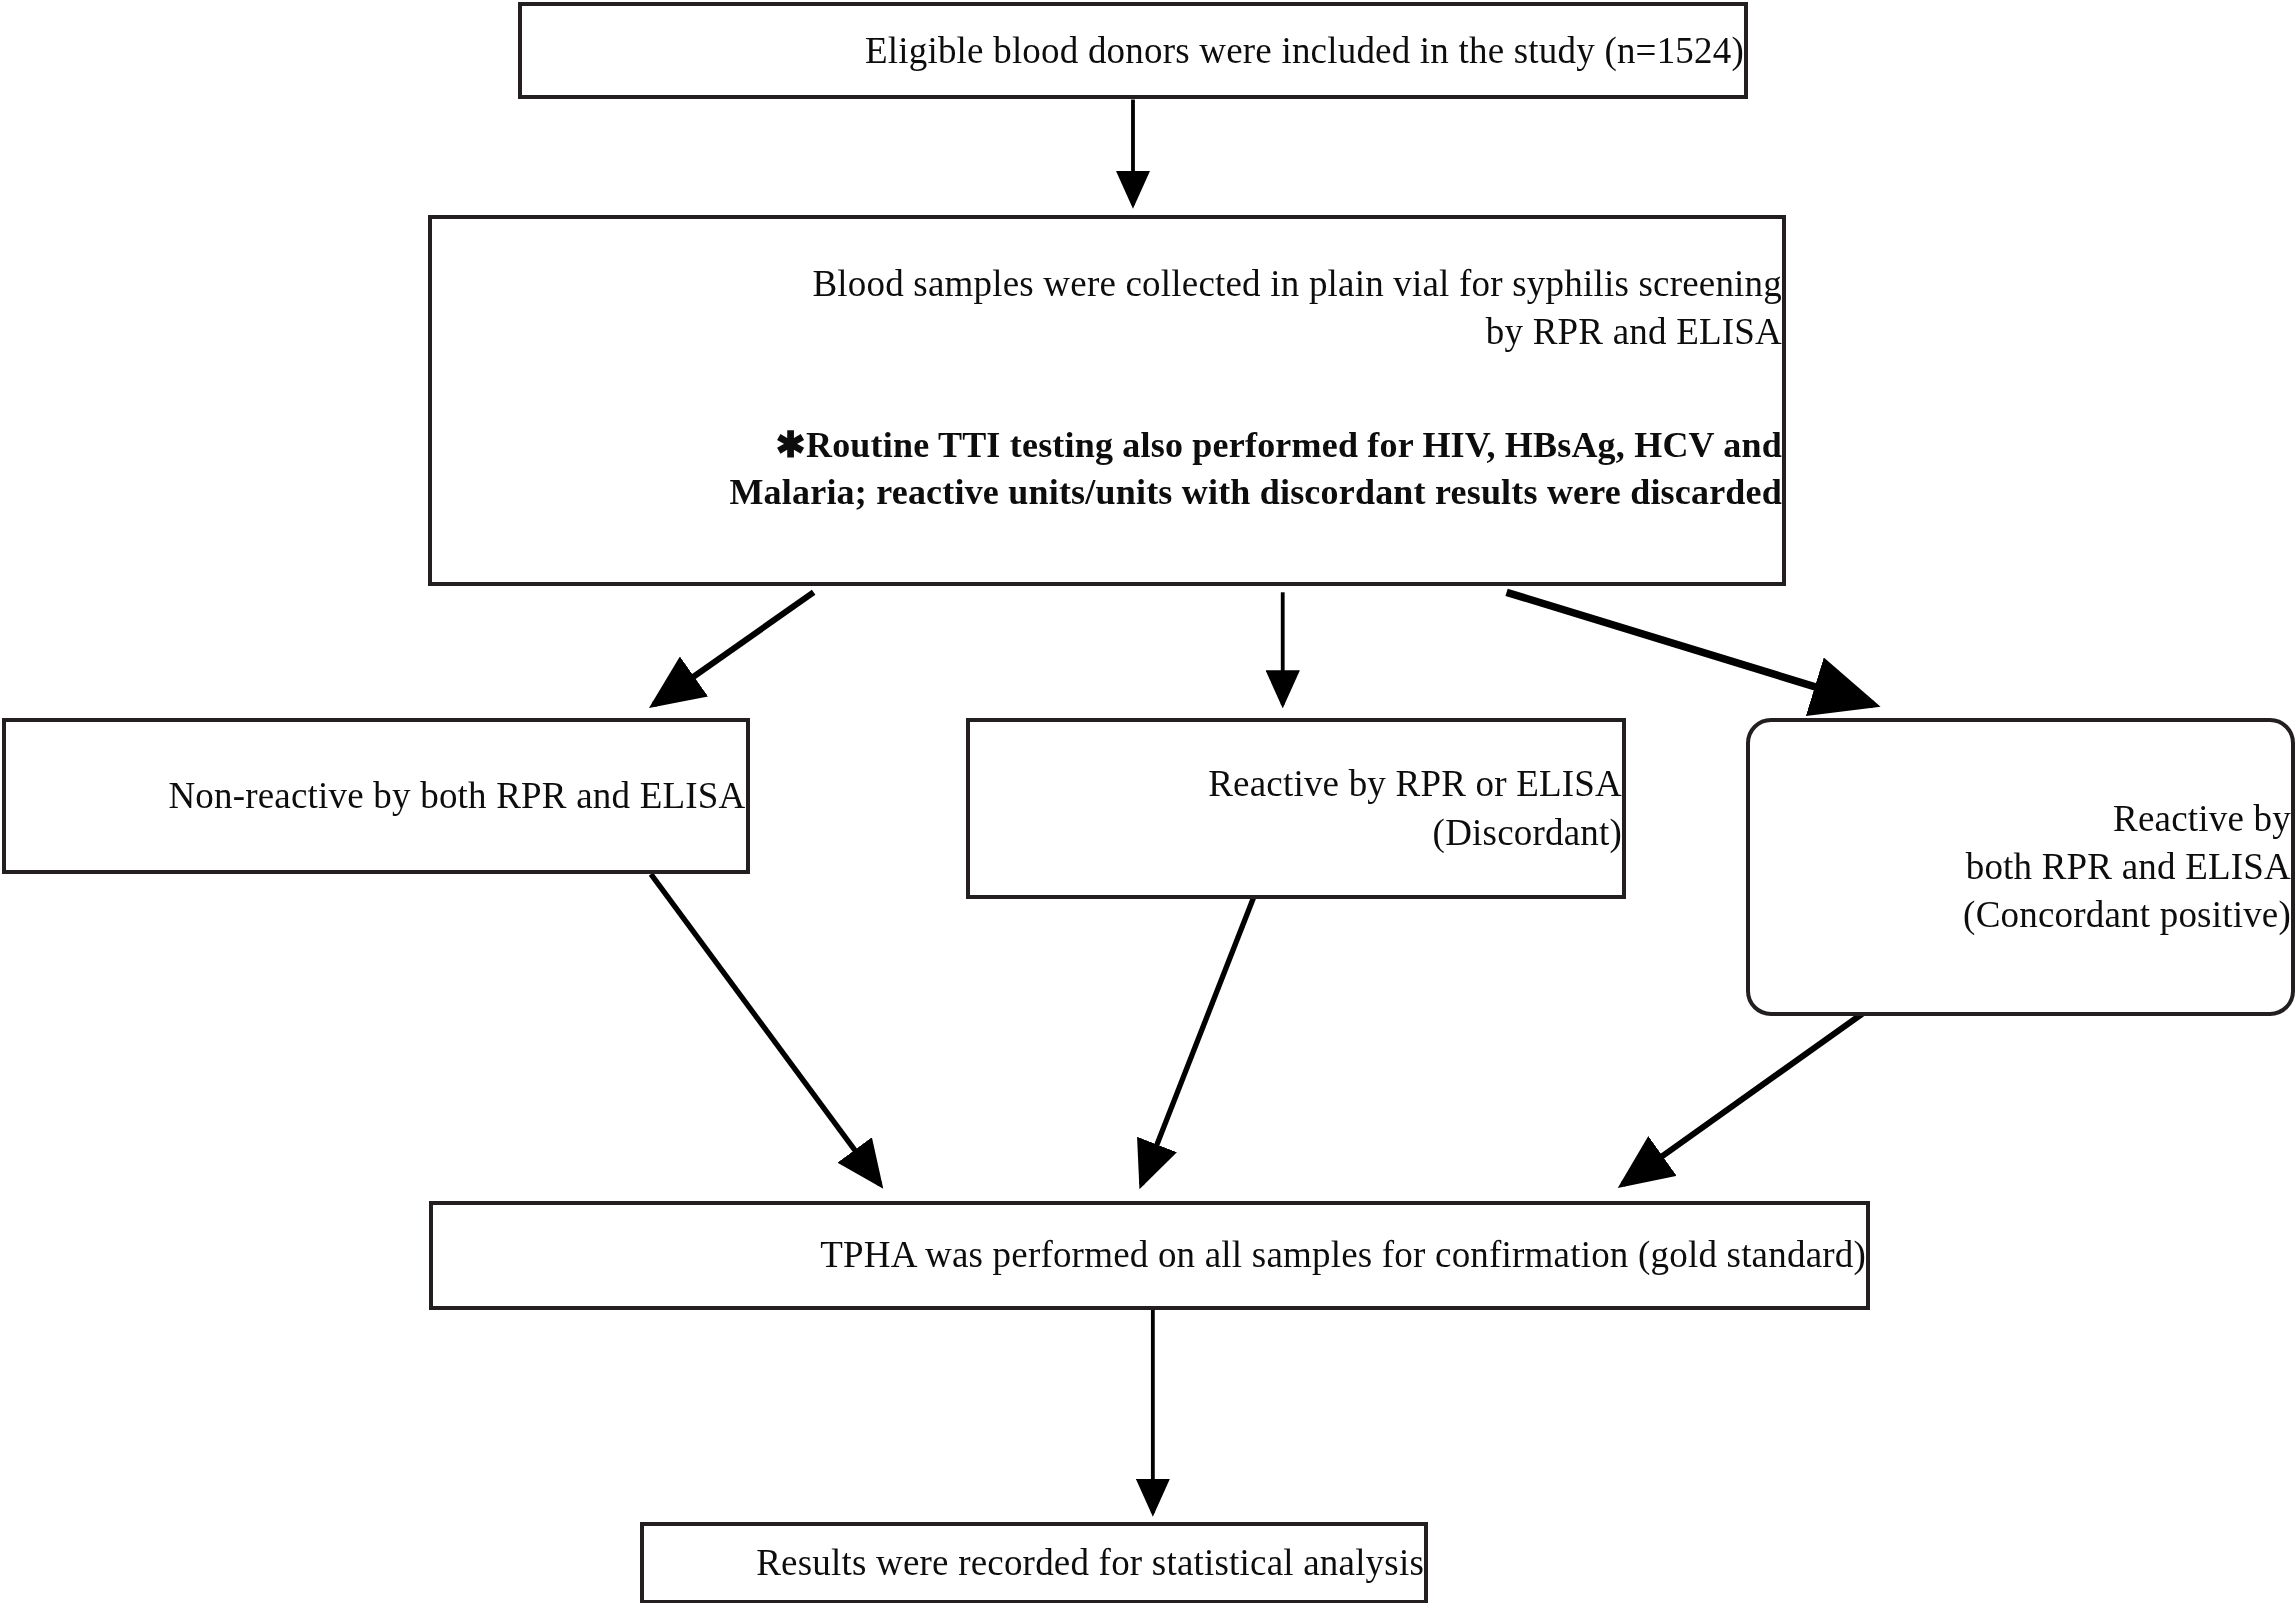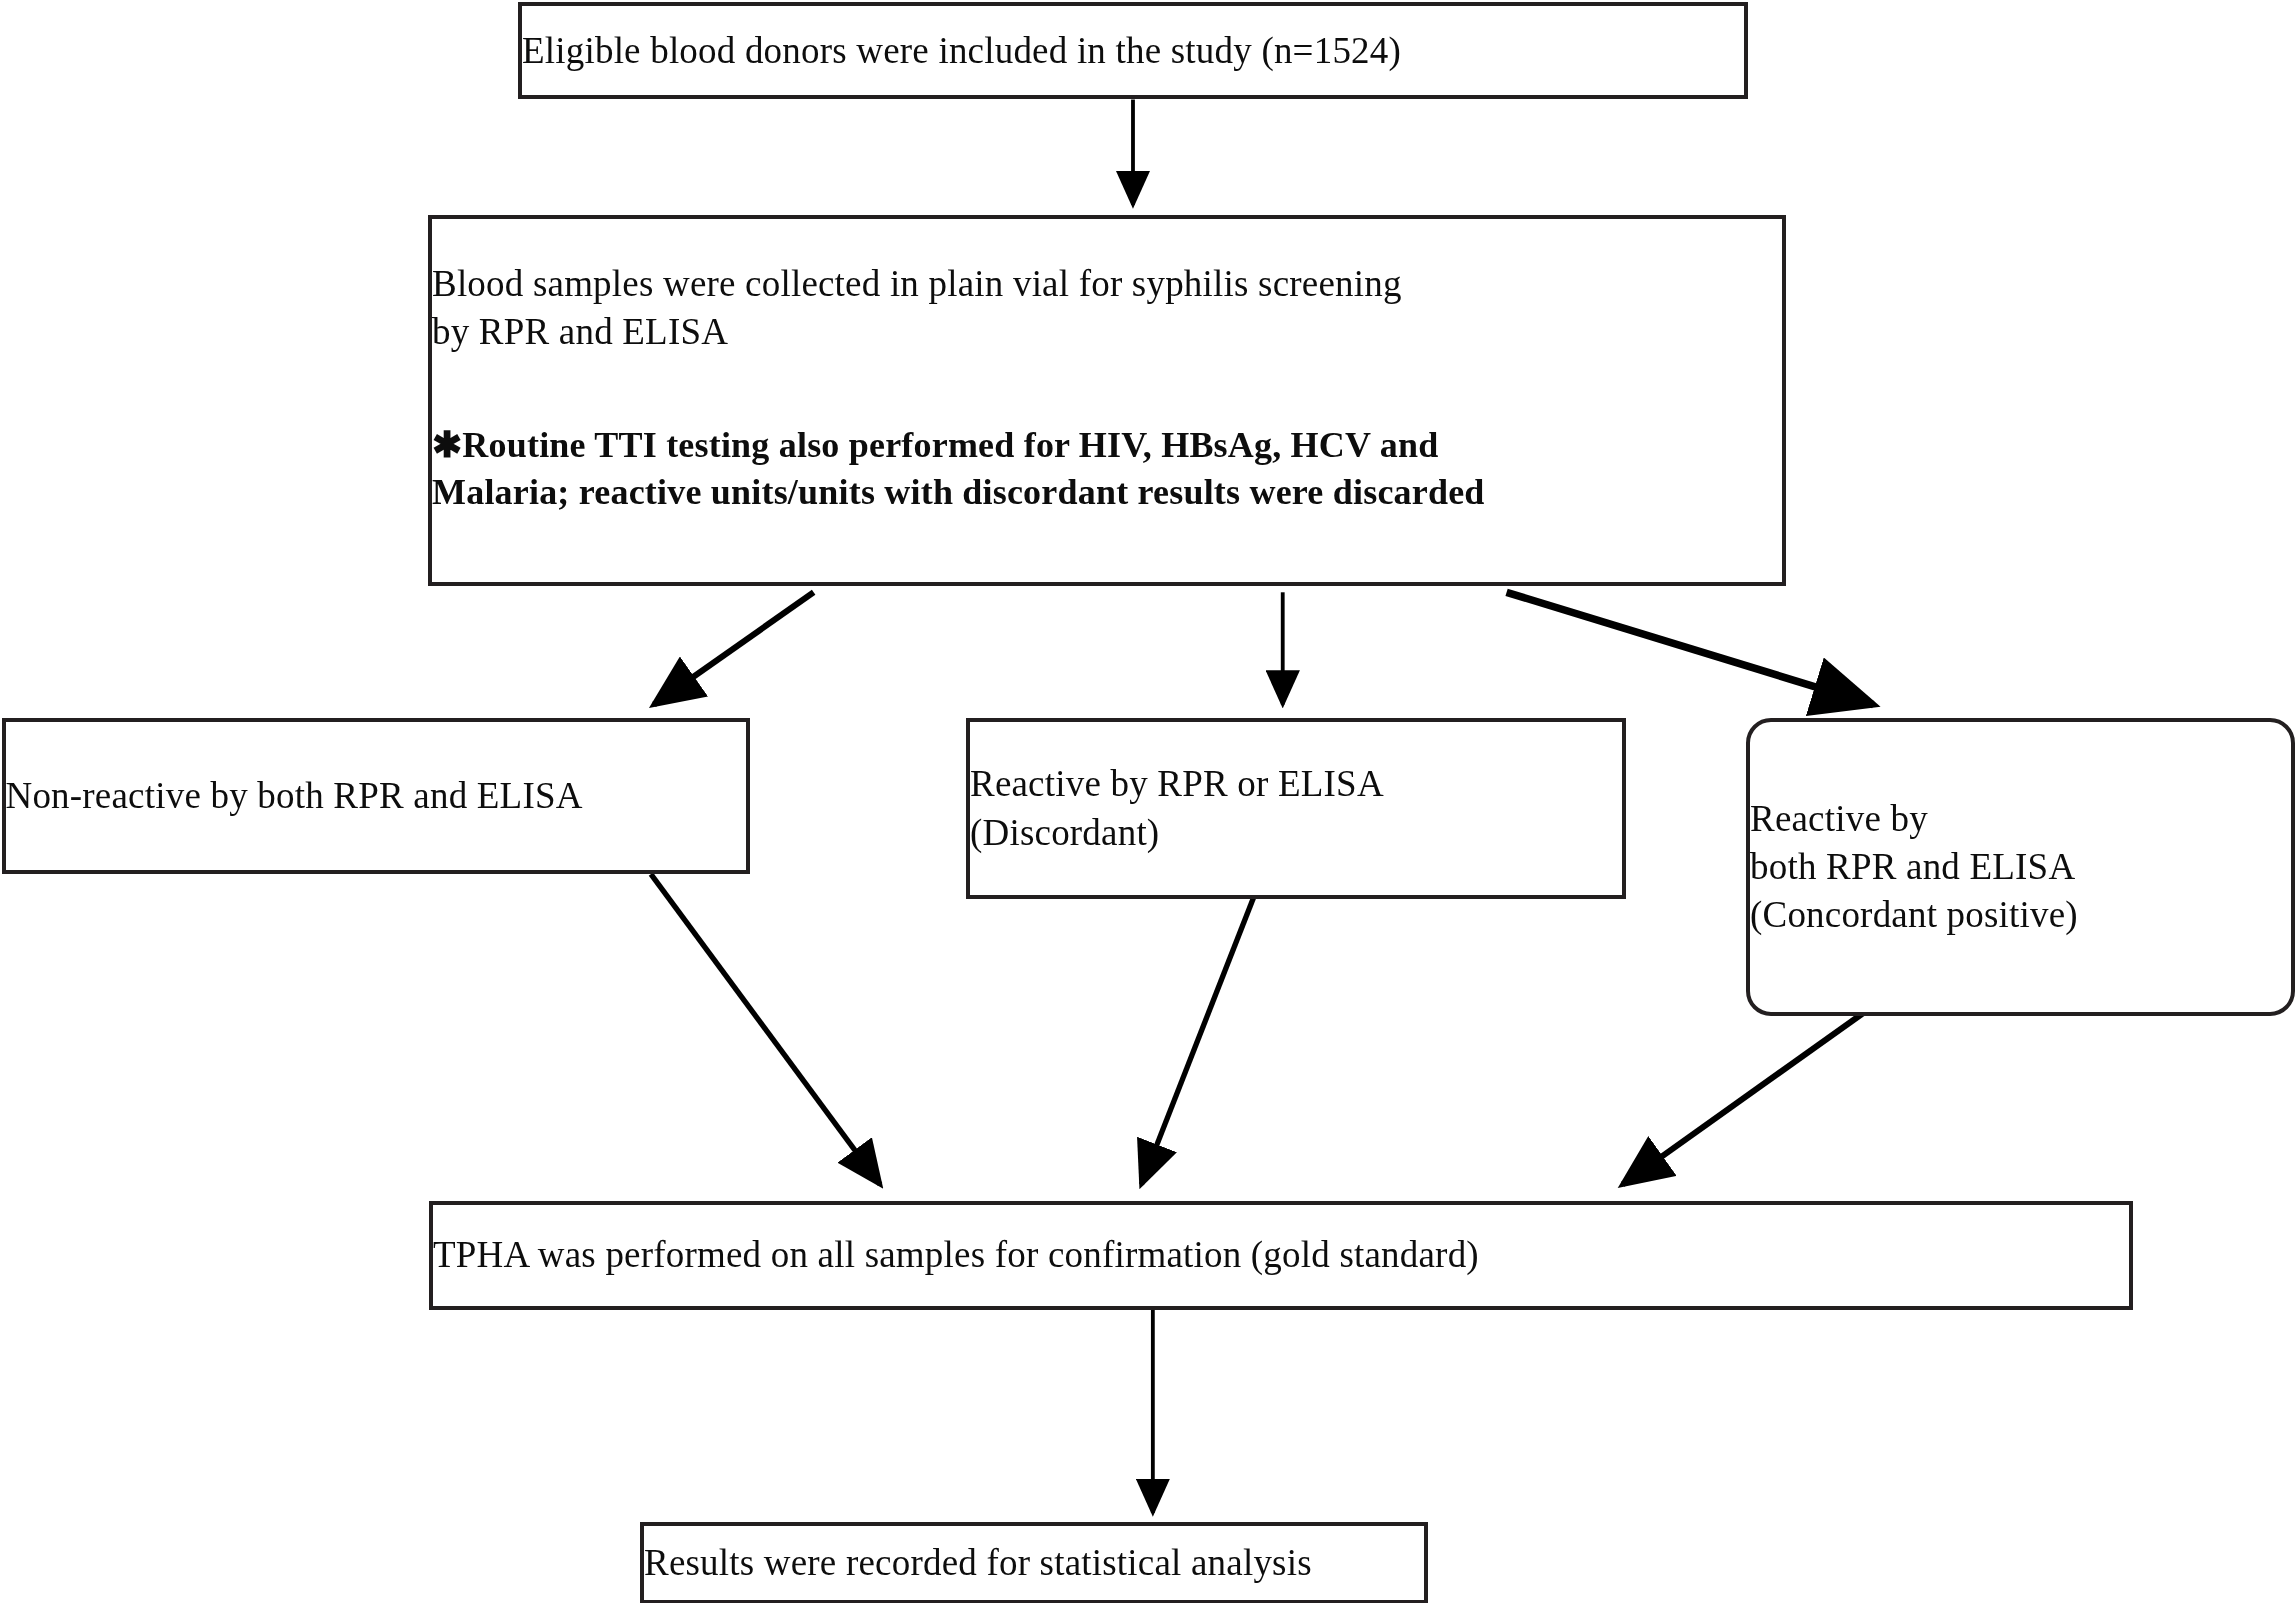--- a/index.html
+++ b/index.html
@@ -26,21 +26,21 @@
     width: 2295px;
     height: 1604px;
   }
   .node-box {
     position: absolute;
     box-sizing: border-box;
     border: 4.6px solid #231f20;
     background: #ffffff;
     display: flex;
     flex-direction: column;
-    align-items: flex-start;
+    align-items: flex-end;
     justify-content: center;
     text-align: center;
     color: #0d0d0d;
   }
   .node-line {
     display: block;
     font-size: 37px;
     line-height: 1.30;
     letter-spacing: 0.2px;
     white-space: nowrap;
@@ -51,21 +51,21 @@
   }
   .node-gap {
     height: 66px;
   }
   
   #box-eligible   { left: 518px;  top: 2.3px;    width: 1230px; height: 97px; }
   #box-collection { left: 428px;  top: 215px;  width: 1358px; height: 371px; justify-content: flex-start; padding-top: 41px; }
   #box-nonreactive{ left: 1.5px;    top: 718px;  width: 748px; height: 156px; }
   #box-discordant { left: 966px; top: 718px;  width: 660px;  height: 181px; }
   #box-concordant { left: 1746px; top: 718px;  width: 549px;  height: 298px; border-radius: 25px; }
-  #box-tpha       { left: 429px;  top: 1201px; width: 1704px; height: 109px; }
+  #box-tpha       { left: 429px;  top: 1201px; width: 1441px; height: 109px; }
   #box-results    { left: 640px;  top: 1522px; width: 788px; height: 82px; }
 </style>
 </head>
 <body>
 
 <div id="flowchart-root">
 
   <svg class="chart-layer" viewBox="0 0 3004 2099">
     <defs>
       <marker id="arrowhead" markerWidth="10" markerHeight="9" refX="9" refY="4.5" orient="auto" markerUnits="strokeWidth">

